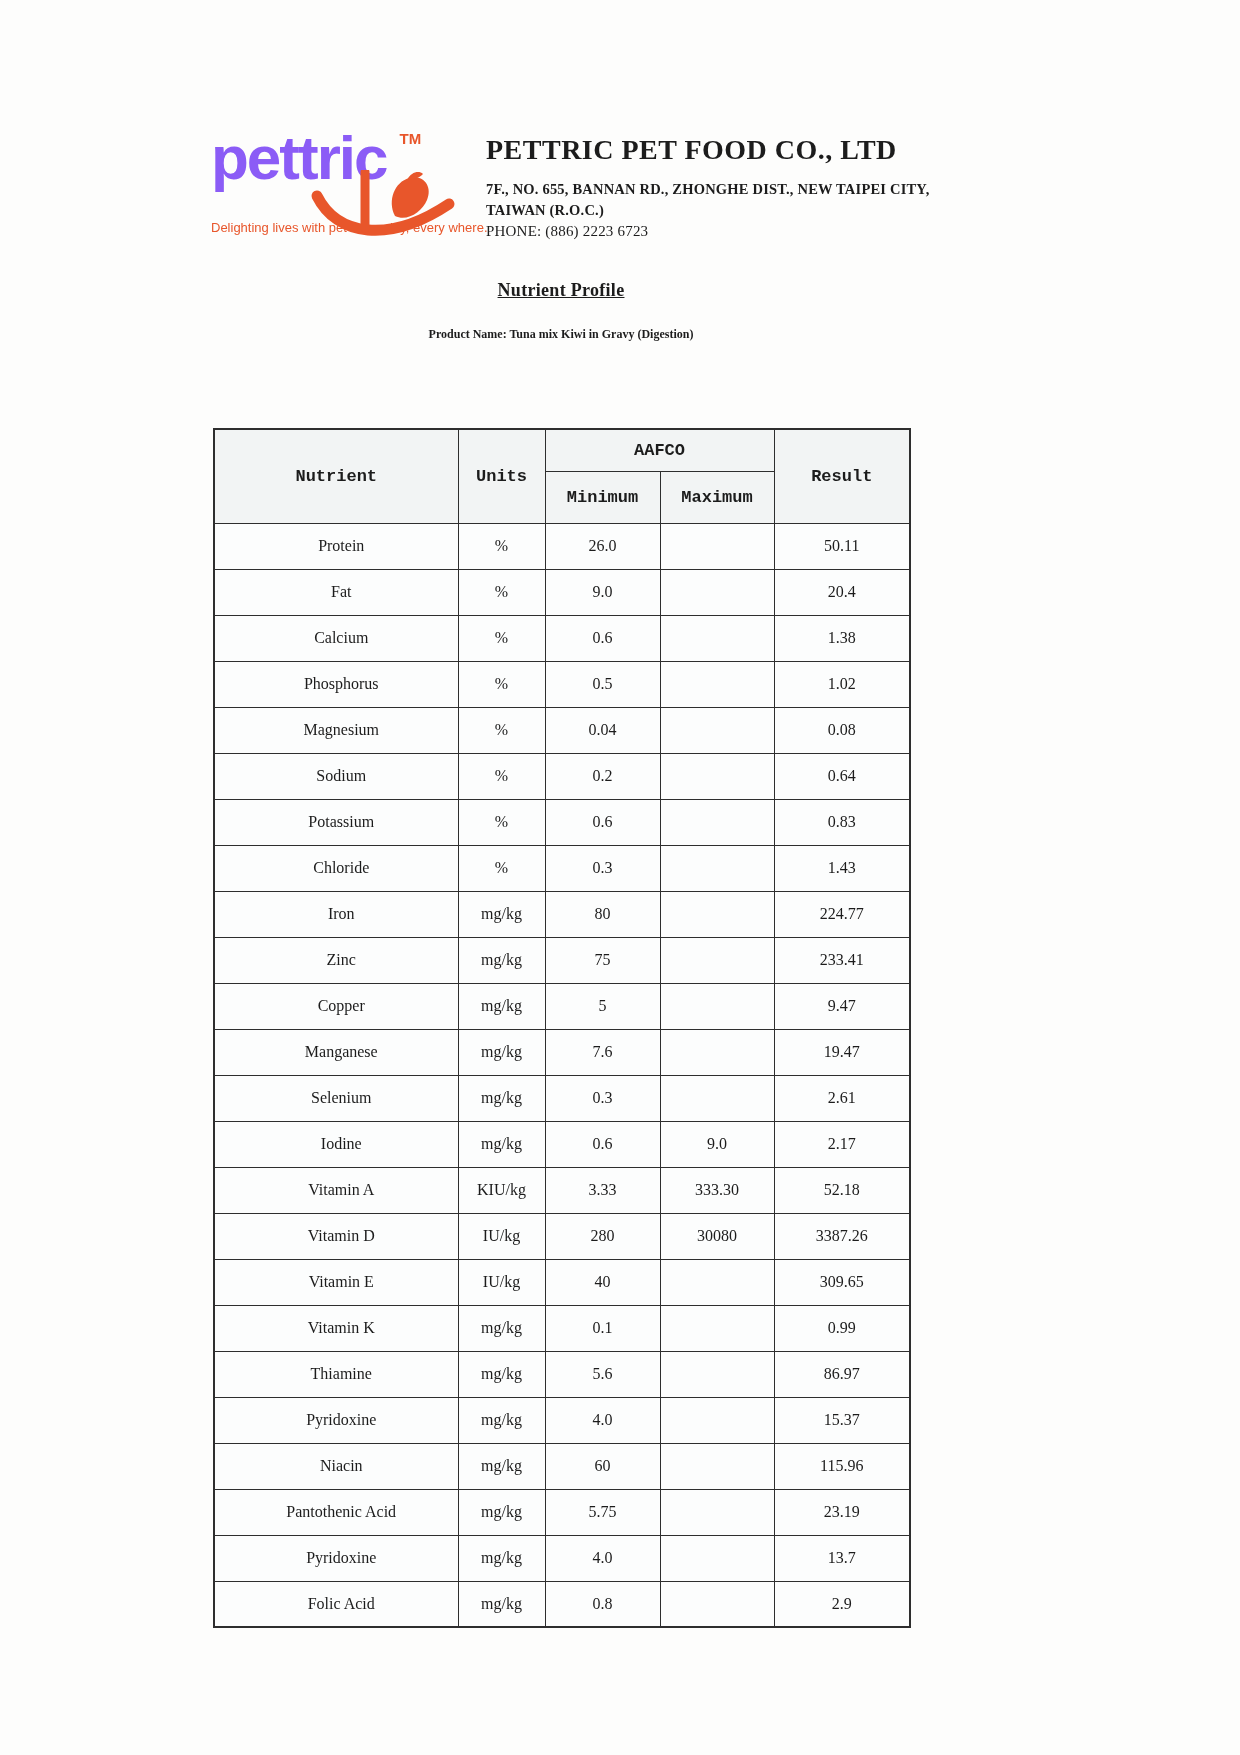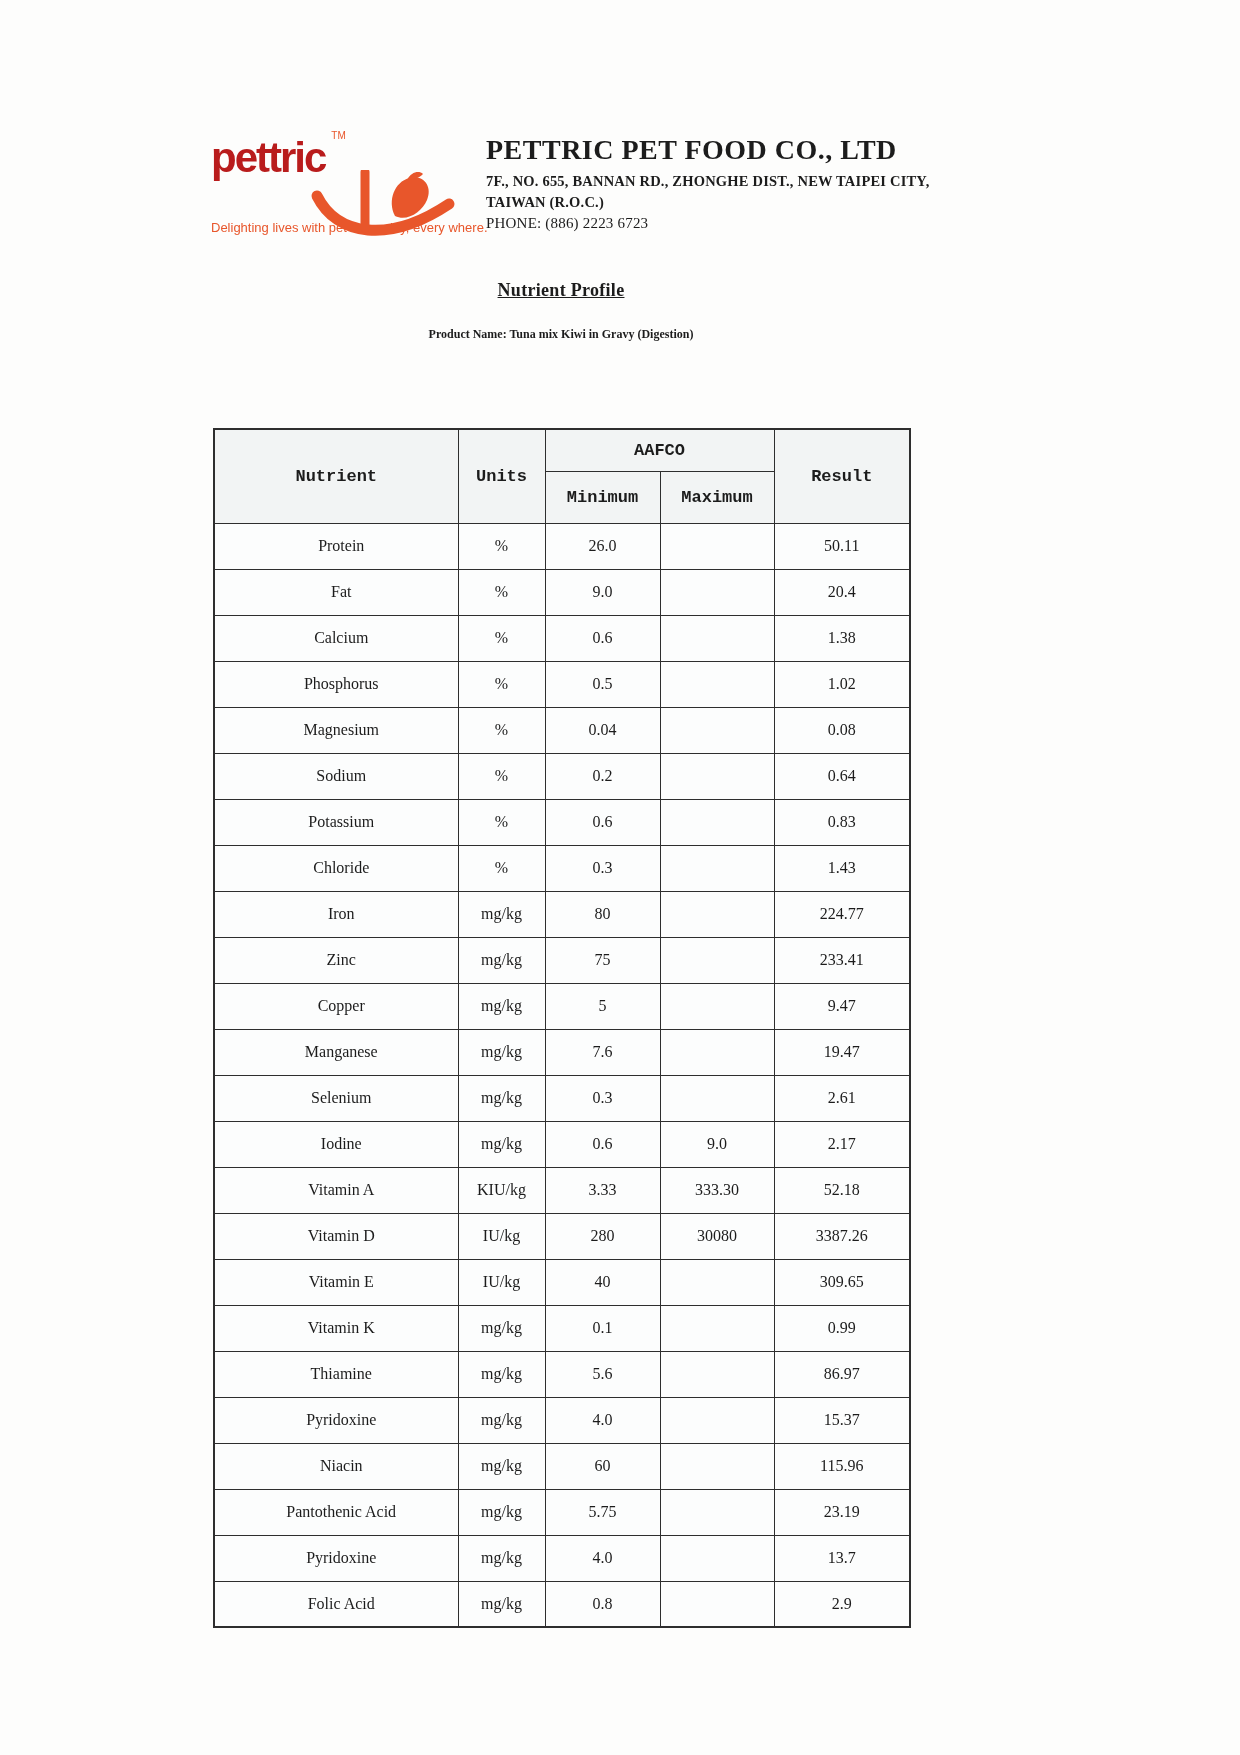--- a/index.html
+++ b/index.html
@@ -13,30 +13,30 @@
   }
 
   
   .logo-block {
     position: absolute; left: 211px; top: 122px; width: 266px;
   }
   .wordmark-row { position: relative; height: 84px; }
   .wordmark {
     font-family: "Liberation Sans", "DejaVu Sans", sans-serif;
     font-weight: 700;
-    font-size: 42px;
+    font-size: 62px;
     letter-spacing: -2px;
-    color: #b91c1c;
+    color: #8b5cf6;
     line-height: 72px;
     margin-top: 38px;
   }
   .trademark {
-    position: absolute; top: 8px; margin-left: 6px;
+    position: absolute; top: 8px; margin-left: 13px;
     font-family: "Liberation Sans", sans-serif;
-    font-size: 10px; font-weight: 400;
+    font-size: 15px; font-weight: 700;
     color: #e8562b;
   }
   .swoosh {
     position: absolute; left: 92px; top: 48px;
     width: 160px; height: 86px;
   }
   .tagline {
     font-family: "Liberation Sans", "DejaVu Sans", sans-serif;
     font-size: 13px;
     color: #e8562b;
@@ -44,21 +44,21 @@
     white-space: nowrap;
   }
 
   .company-block {
     position: absolute; left: 486px; top: 134px; width: 560px;
   }
   .company-name {
     font-size: 28px; font-weight: 700;
     letter-spacing: 0.5px;
     line-height: 32px;
-    margin-bottom: 5px;
+    margin-bottom: 13px;
     white-space: nowrap;
   }
   .company-line {
     font-size: 14.5px; font-weight: 700;
     line-height: 21px;
     letter-spacing: 0.2px;
     white-space: nowrap;
   }
   .company-line.phone { font-weight: 400; font-size: 15px; }
 

